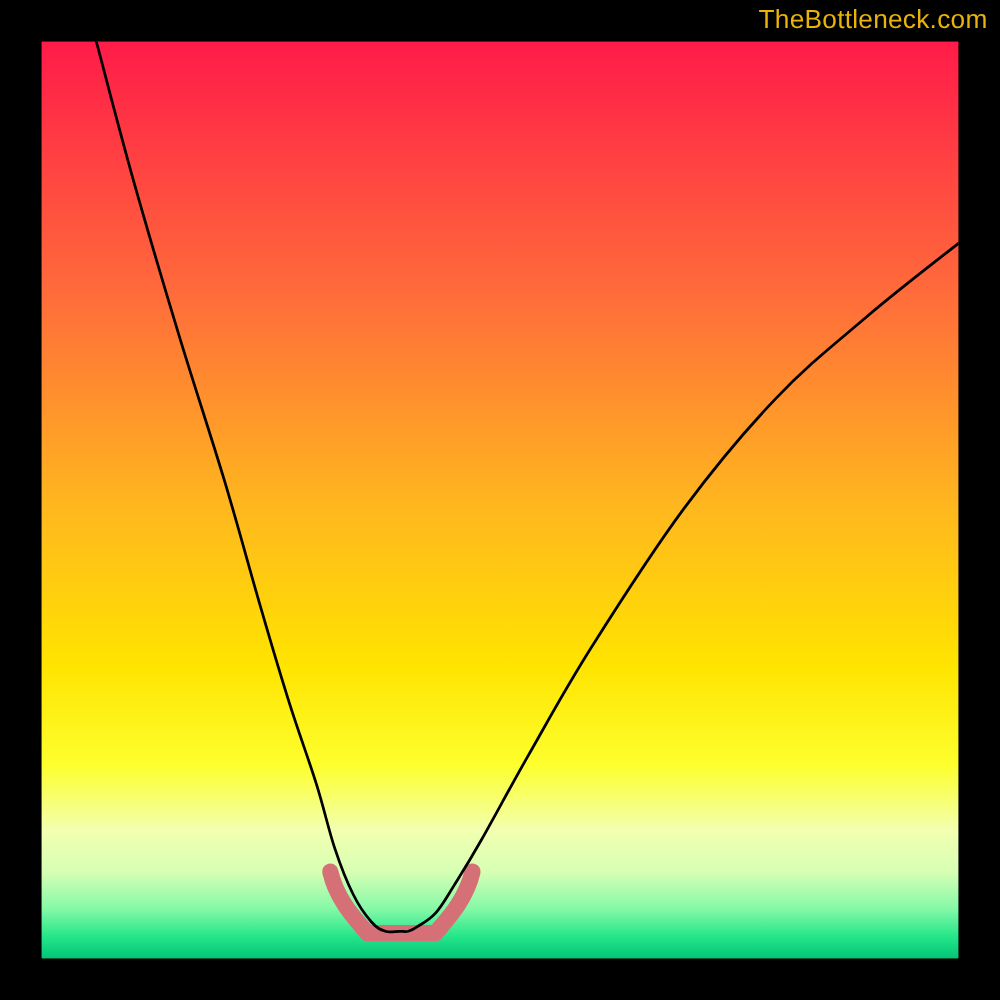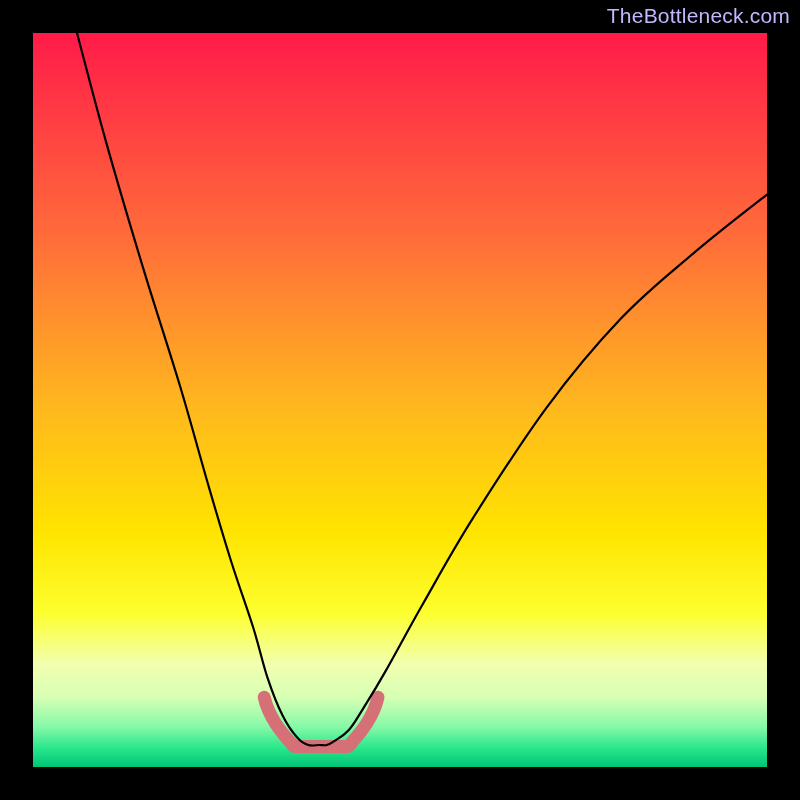--- a/index.html
+++ b/index.html
@@ -28,21 +28,21 @@
   svg.curves {
     position: absolute;
     left: 0; top: 0;
     width: 100%;
     height: 100%;
   }
   .watermark {
     position: absolute;
     top: 4px;
     right: 10px;
-    color: #c4b5fd;
+    color: #eab308;
     font-size: 21px;
     font-weight: 400;
     letter-spacing: 0.2px;
   }
 </style>
 </head>
 <body>
 
 <div class="watermark">TheBottleneck.com</div>
 

